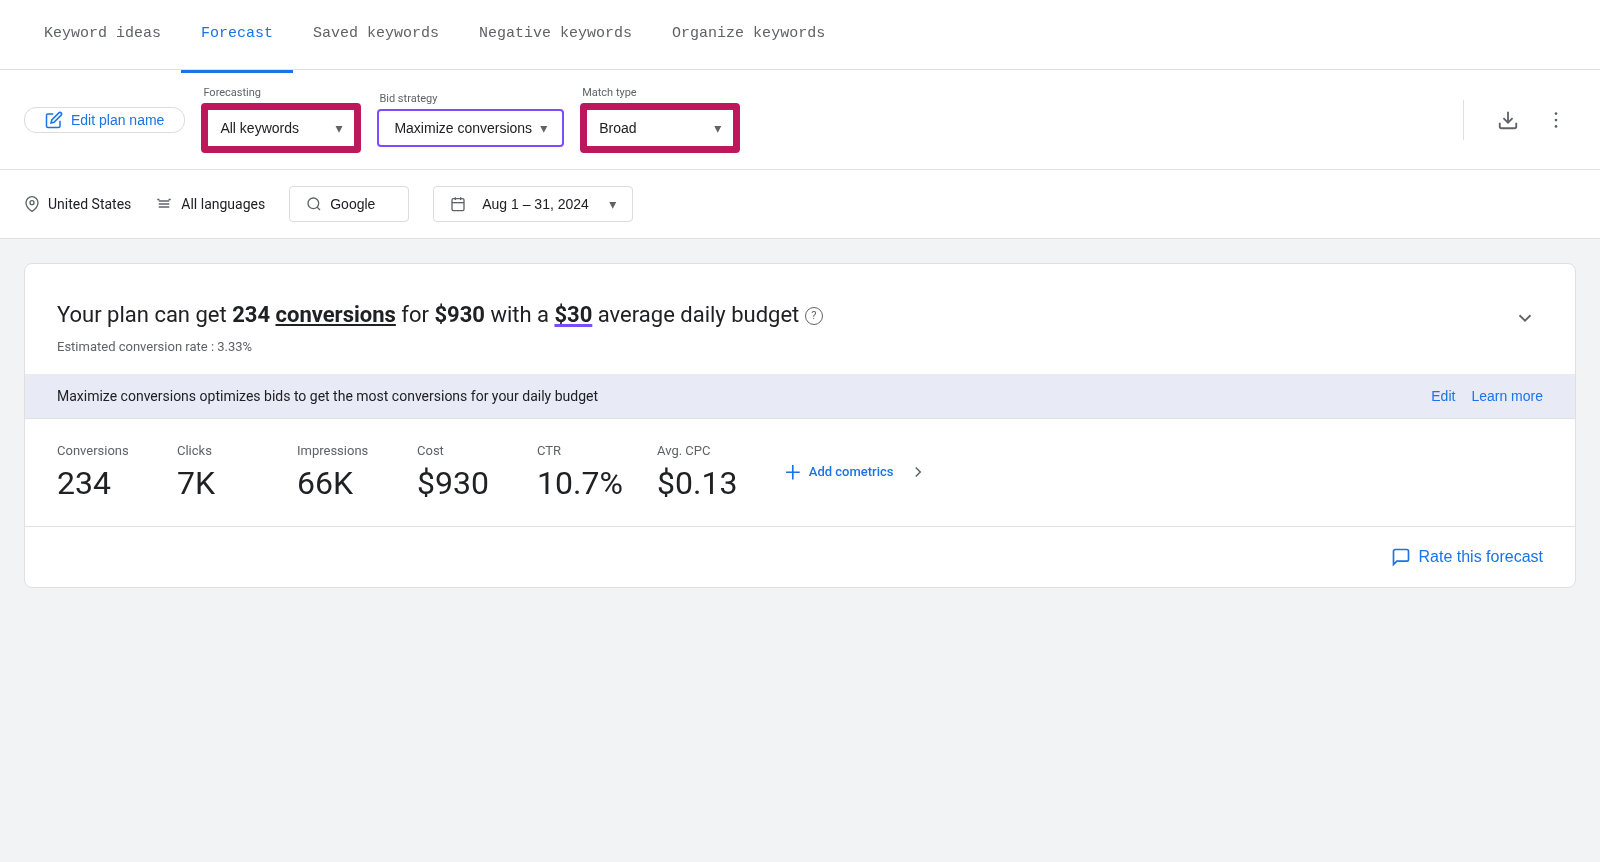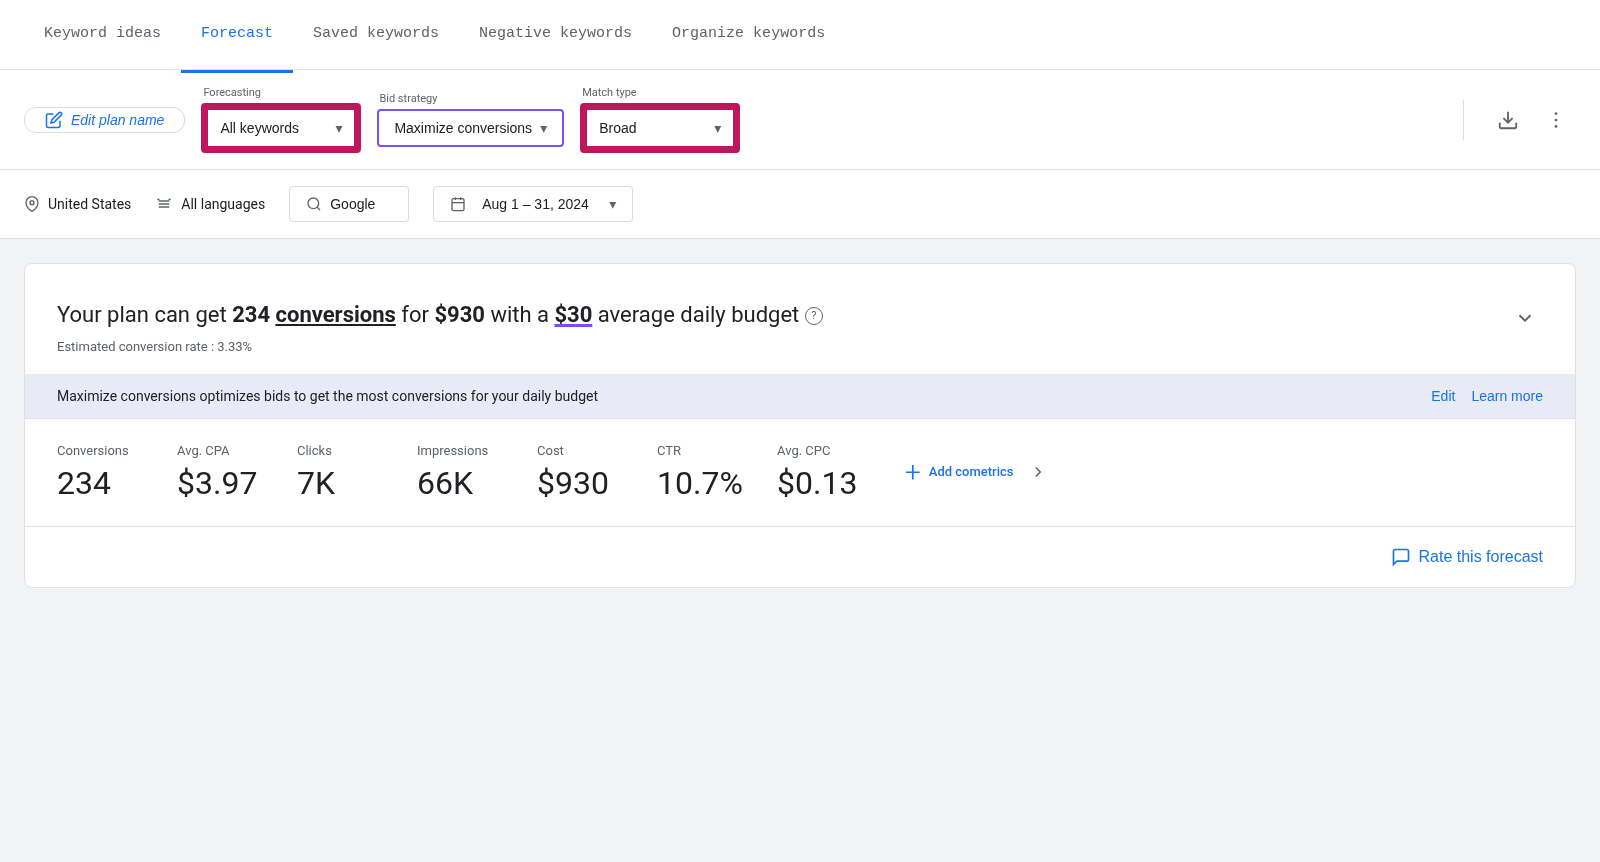--- a/index.html
+++ b/index.html
@@ -52,21 +52,20 @@
       align-items: center;
       gap: 8px;
       padding: 3px 20px;
       border: 1px solid #dadce0;
       border-radius: 12px;
       background: #fff;
       color: #1a73e8;
       font-size: 14px;
       cursor: pointer;
       font-weight: 500;
-      font-style: italic;
     }
 
     .dropdown-group {
       display: flex;
       flex-direction: column;
       gap: 4px;
     }
     .dropdown-label {
       font-size: 11px;
       color: #5f6368;
@@ -462,24 +461,20 @@
         <button class="link-btn">Learn more</button>
       </div>
     </div>
 
     <div class="metrics-row">
       <div class="metric-item">
         <span class="metric-label">Conversions</span>
         <span class="metric-value">234</span>
       </div>
       <div class="metric-item">
-        <span class="metric-label">Avg. CPA</span>
-        <span class="metric-value">$3.97</span>
-      </div>
-      <div class="metric-item">
         <span class="metric-label">Clicks</span>
         <span class="metric-value">7K</span>
       </div>
       <div class="metric-item">
         <span class="metric-label">Impressions</span>
         <span class="metric-value">66K</span>
       </div>
       <div class="metric-item">
         <span class="metric-label">Cost</span>
         <span class="metric-value">$930</span>

